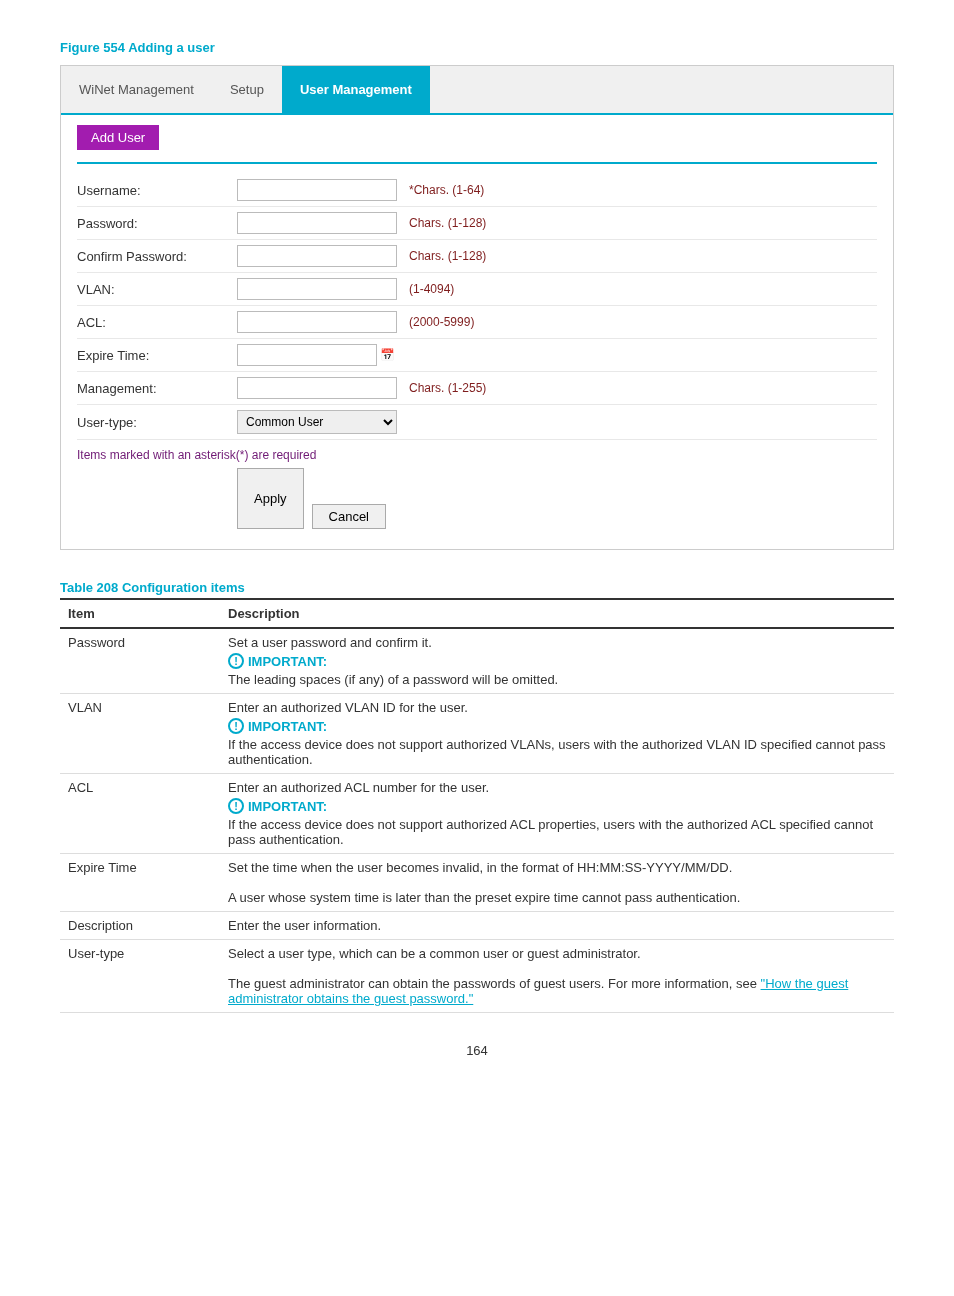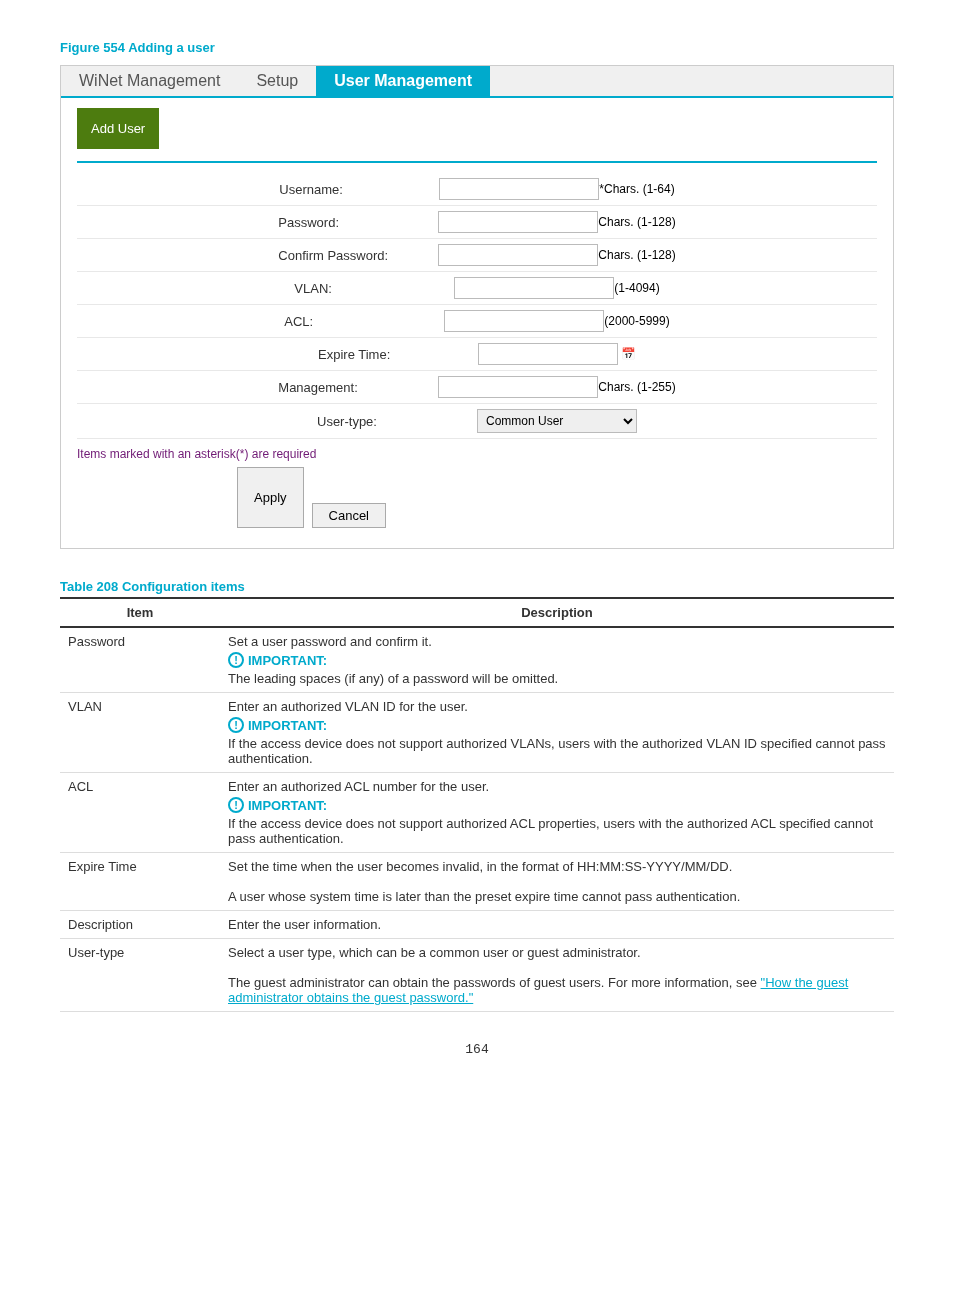--- a/index.html
+++ b/index.html
@@ -25,79 +25,79 @@
     }
 
     
     .tab-bar {
       display: flex;
       border-bottom: 2px solid #00aacc;
       background: #f0f0f0;
     }
 
     .tab {
-      padding: 6px 18px;
-      font-size: 16px;
+      padding: 16px 18px;
+      font-size: 13px;
       color: #555;
       cursor: pointer;
       border: none;
       background: transparent;
     }
 
     .tab.active {
       background: #00aacc;
       color: #fff;
       font-weight: bold;
     }
 
     
     .form-area {
       padding: 10px 16px;
     }
 
     .add-user-btn {
-      background: #4d7c0f;
+      background: #a21caf;
       color: #fff;
       border: none;
-      padding: 13px 14px;
+      padding: 5px 14px;
       font-size: 13px;
       cursor: pointer;
       margin-bottom: 12px;
       display: inline-block;
     }
 
     .section-bar {
       border-bottom: 2px solid #00aacc;
       margin-bottom: 10px;
     }
 
     .form-row {
       display: flex;
       align-items: center;
       padding: 5px 0;
       border-bottom: 1px solid #e8e8e8;
-      justify-content: center;
     }
 
     .form-label {
       width: 160px;
       color: #333;
       font-size: 13px;
     }
 
     .form-input {
       width: 160px;
       height: 22px;
       border: 1px solid #bbb;
       font-size: 12px;
       padding: 2px 4px;
     }
 
     .form-hint {
-      color: #000000;
+      margin-left: 12px;
+      color: #7f1d1d;
       font-size: 12px;
     }
 
     .form-select {
       width: 160px;
       height: 24px;
       border: 1px solid #bbb;
       font-size: 12px;
       padding: 2px 4px;
     }
@@ -164,21 +164,21 @@
       font-size: 13px;
     }
 
     .config-table thead tr {
       border-top: 2px solid #333;
       border-bottom: 2px solid #333;
     }
 
     .config-table th {
       padding: 6px 8px;
-      text-align: center;
+      text-align: left;
       font-weight: bold;
       font-size: 13px;
     }
 
     .config-table td {
       padding: 6px 8px;
       vertical-align: top;
       border-bottom: 1px solid #ddd;
     }
 
@@ -216,21 +216,20 @@
     .link-text {
       color: #00aacc;
       text-decoration: underline;
     }
 
     .page-number {
       text-align: center;
       margin-top: 30px;
       font-size: 13px;
       color: #333;
-      font-family: Liberation Mono, monospace;
     }
   </style>
 </head>
 <body>
 
 <div class="figure-title">Figure 554 Adding a user</div>
 
 <div class="ui-panel">
 
   <div class="tab-bar">

